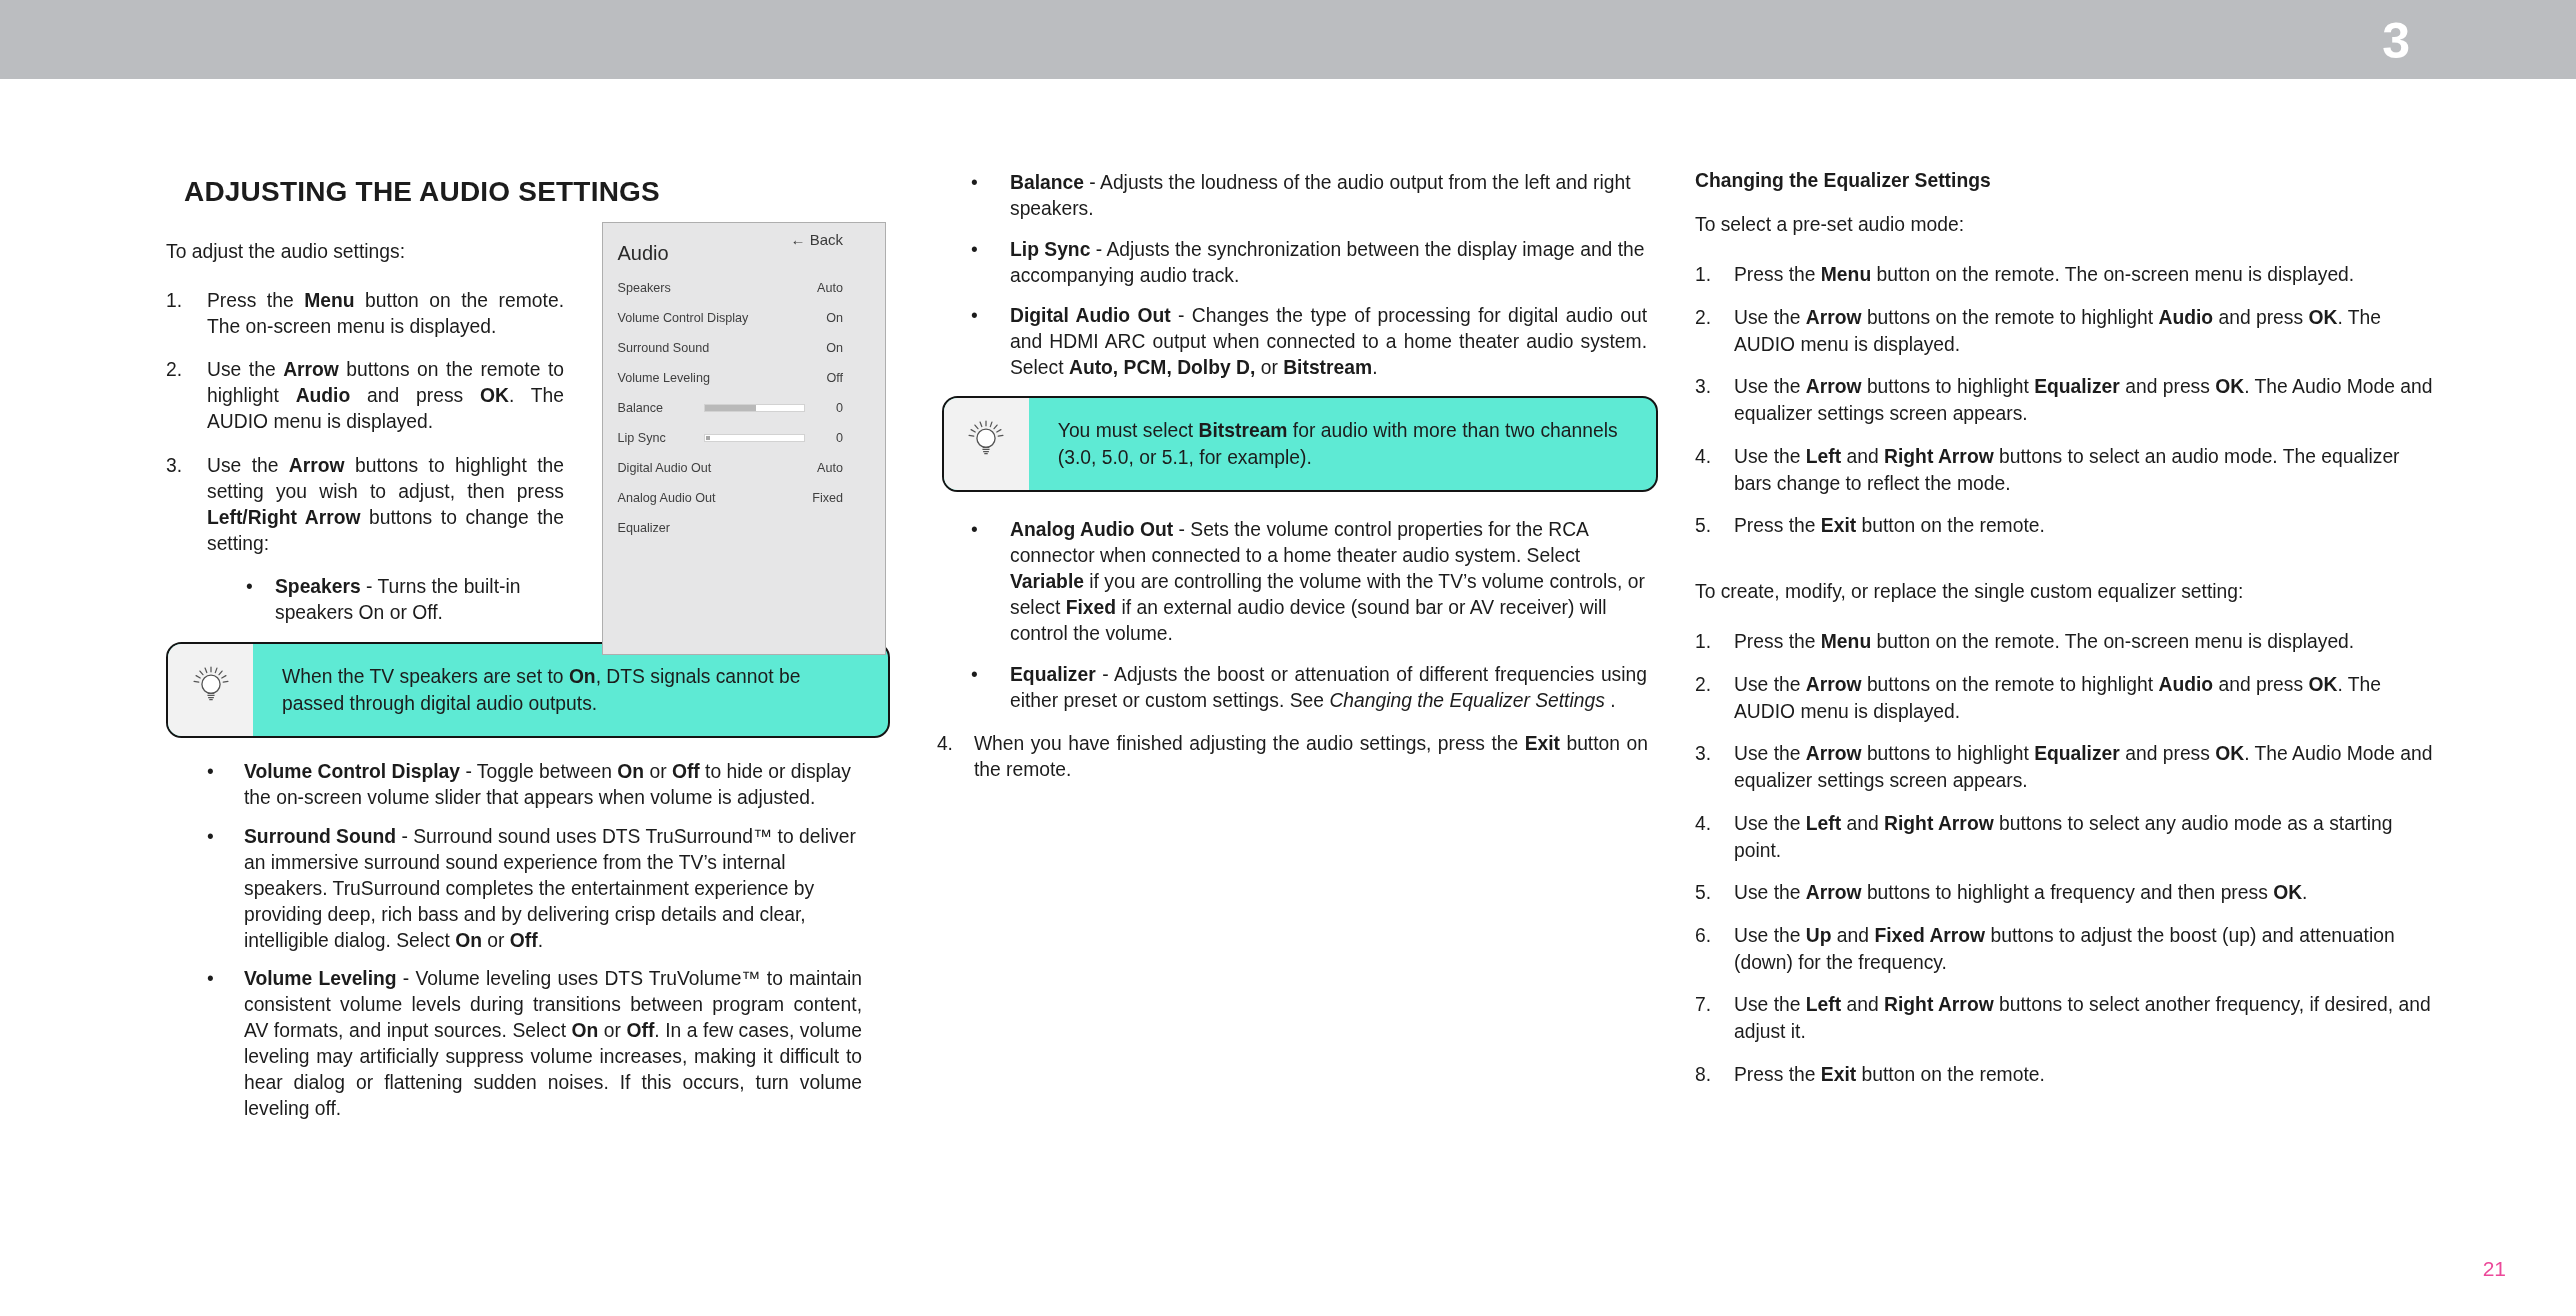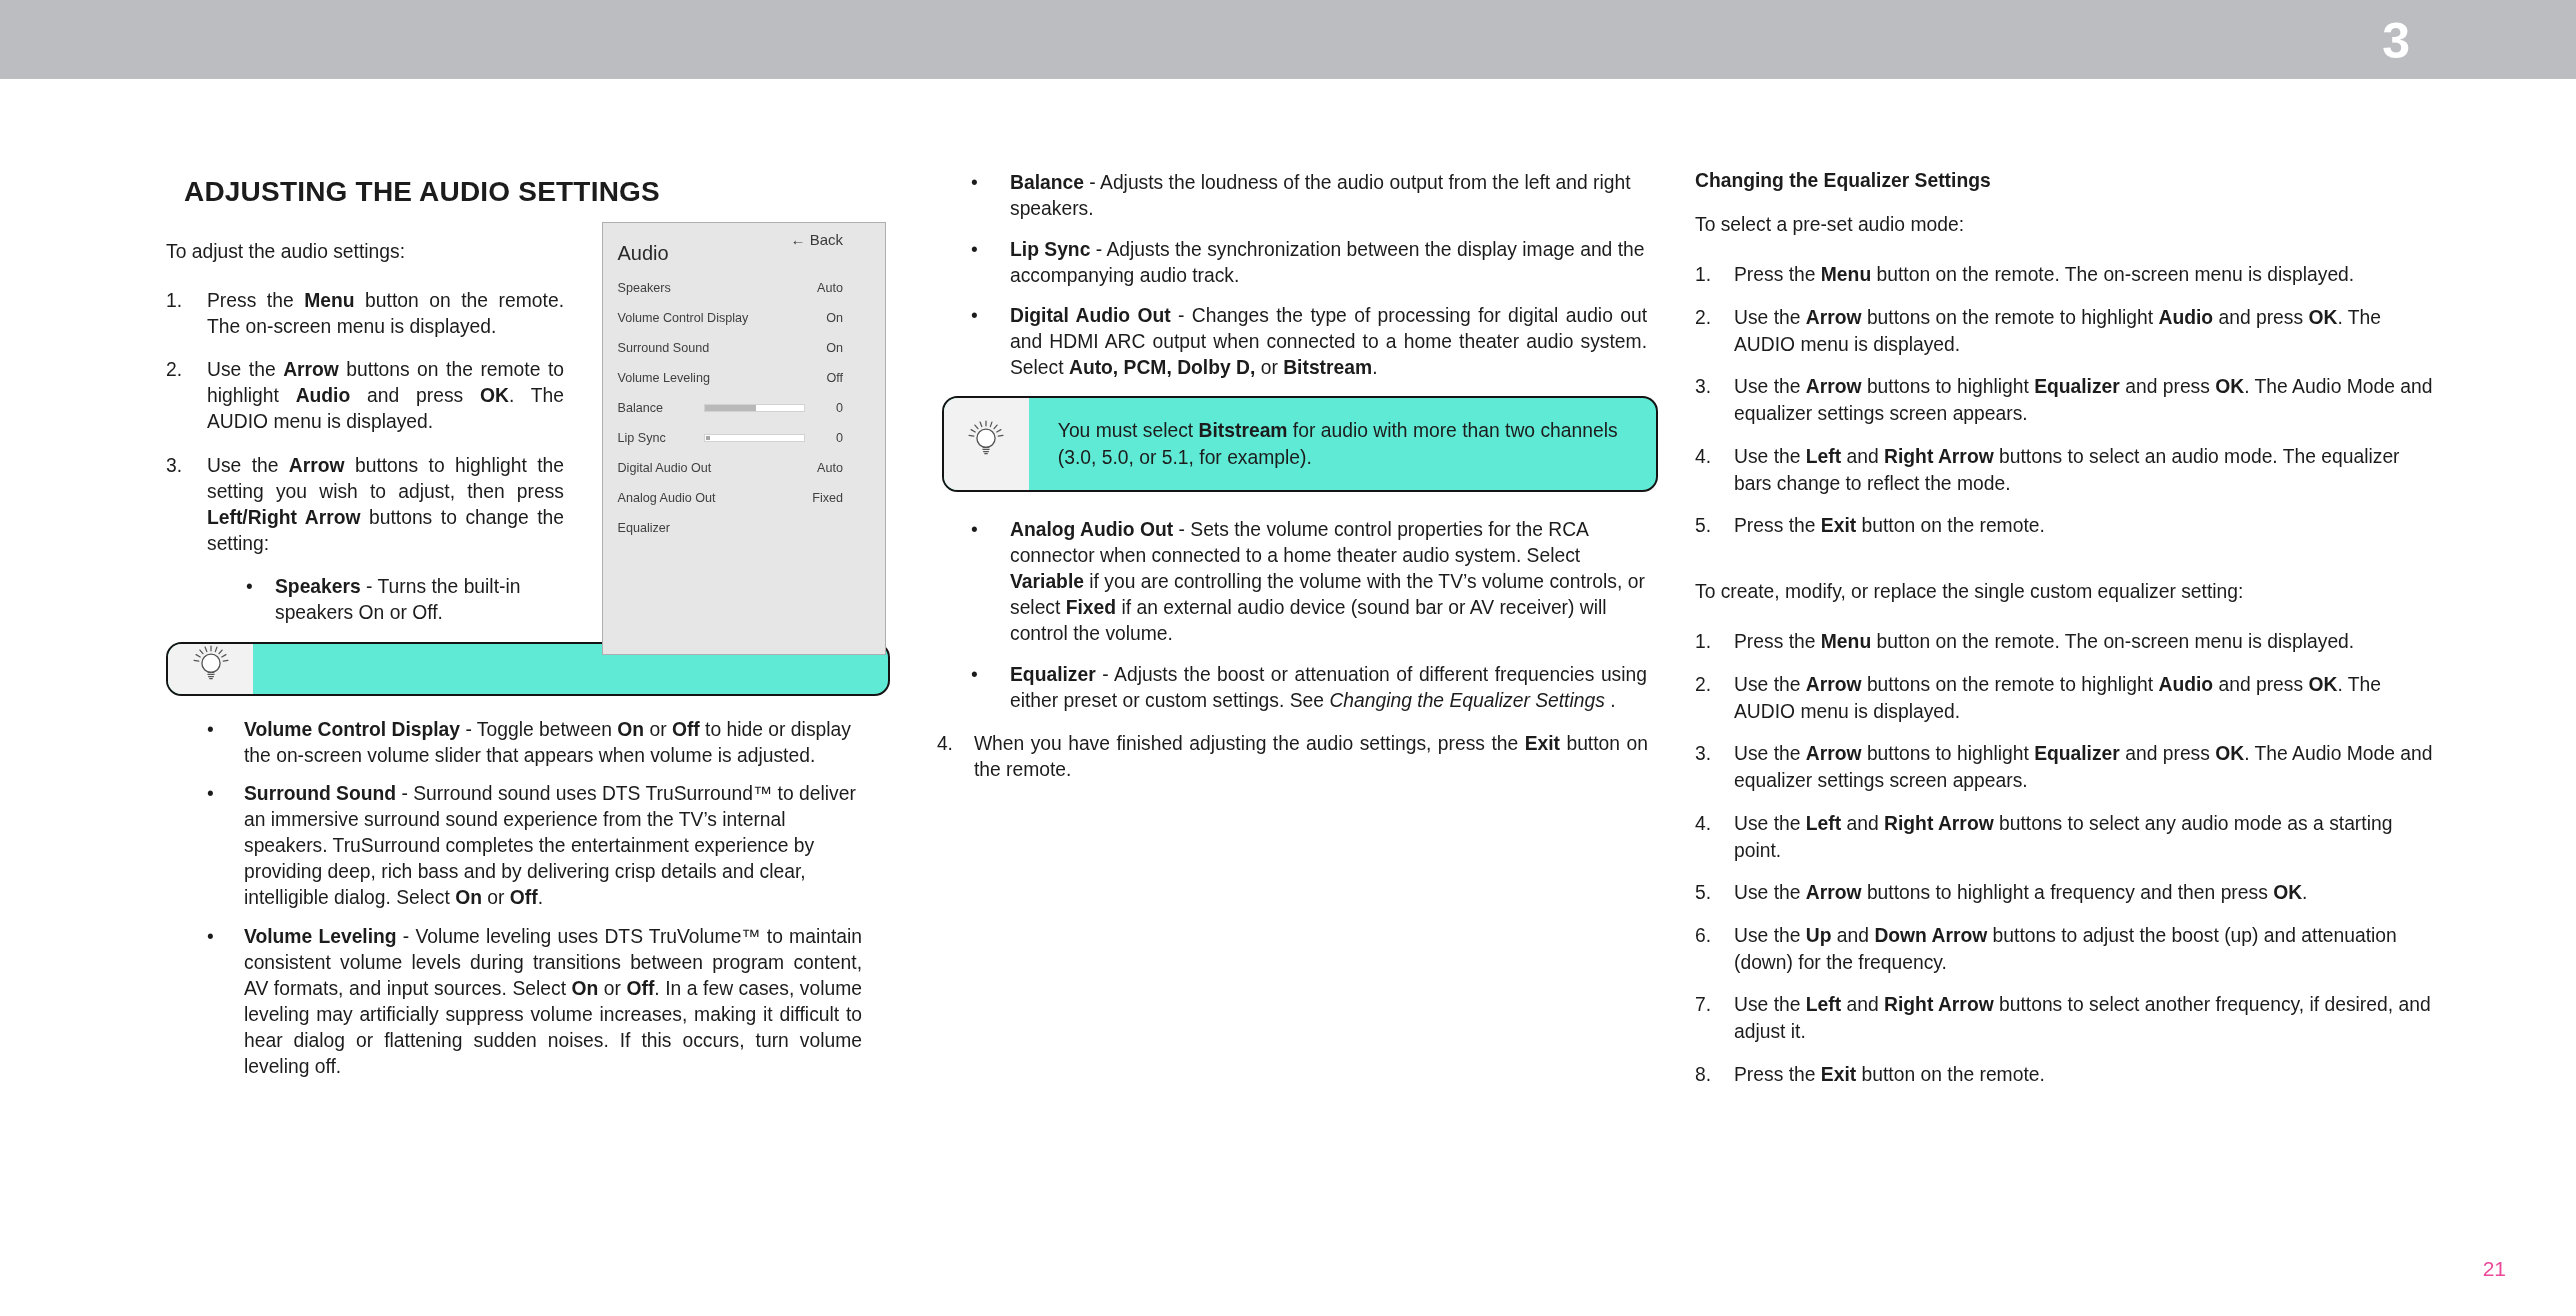--- a/index.html
+++ b/index.html
@@ -126,20 +126,21 @@
             <line x1="23" y1="7" x2="23" y2="2"></line>
             <line x1="27.5" y1="7.8" x2="29.2" y2="3.1"></line>
             <line x1="31.4" y1="10.0" x2="34.6" y2="6.2"></line>
             <line x1="34.3" y1="13.5" x2="38.6" y2="11.0"></line>
             <line x1="35.8" y1="17.7" x2="40.7" y2="16.9"></line>
           </g>
           <circle cx="23" cy="20" r="9.5" fill="#ffffff" stroke="#555555" stroke-width="1.4"></circle>
           <path d="M19.5 29.5 h7 M19.3 31.7 h7.4 M20 33.9 h6 M21.2 36 h3.6" stroke="#555555" stroke-width="1.4" fill="none"></path>
         </svg>
       </div>
+      <div class="tip-text">When the TV speakers are set to <b>On</b>, DTS signals cannot be passed through digital audio outputs.</div>
     </div>
 
     <div class="big-bullets">
       <div class="bullet-row">
         <span class="mark">•</span>
         <span class="txt"><b>Volume Control Display</b> - Toggle between <b>On</b> or <b>Off</b> to hide or display the on-screen volume slider that appears when volume is adjusted.</span>
       </div>
       <div class="bullet-row">
         <span class="mark">•</span>
         <span class="txt"><b>Surround Sound</b> - Surround sound uses DTS TruSurround™ to deliver an immersive surround sound experience from the TV’s internal speakers. TruSurround completes the entertainment experience by providing deep, rich bass and by delivering crisp details and clear, intelligible dialog. Select <b>On</b> or <b>Off</b>.</span>
@@ -292,21 +293,21 @@
     <div class="step">
       <span class="num">4.</span>
       <span class="txt">Use the <b>Left</b> and <b>Right Arrow</b> buttons to select any audio mode as a starting point.</span>
     </div>
     <div class="step">
       <span class="num">5.</span>
       <span class="txt">Use the <b>Arrow</b> buttons to highlight a frequency and then press <b>OK</b>.</span>
     </div>
     <div class="step">
       <span class="num">6.</span>
-      <span class="txt">Use the <b>Up</b> and <b>Down Arrow</b> buttons to adjust the boost (up) and attenuation (down) for the frequency.</span>
+      <span class="txt">Use the <b>Up</b> and <b>Fixed Arrow</b> buttons to adjust the boost (up) and attenuation (down) for the frequency.</span>
     </div>
     <div class="step">
       <span class="num">7.</span>
       <span class="txt">Use the <b>Left</b> and <b>Right Arrow</b> buttons to select another frequency, if desired, and adjust it.</span>
     </div>
     <div class="step">
       <span class="num">8.</span>
       <span class="txt">Press the <b>Exit</b> button on the remote.</span>
     </div>
   </div>

